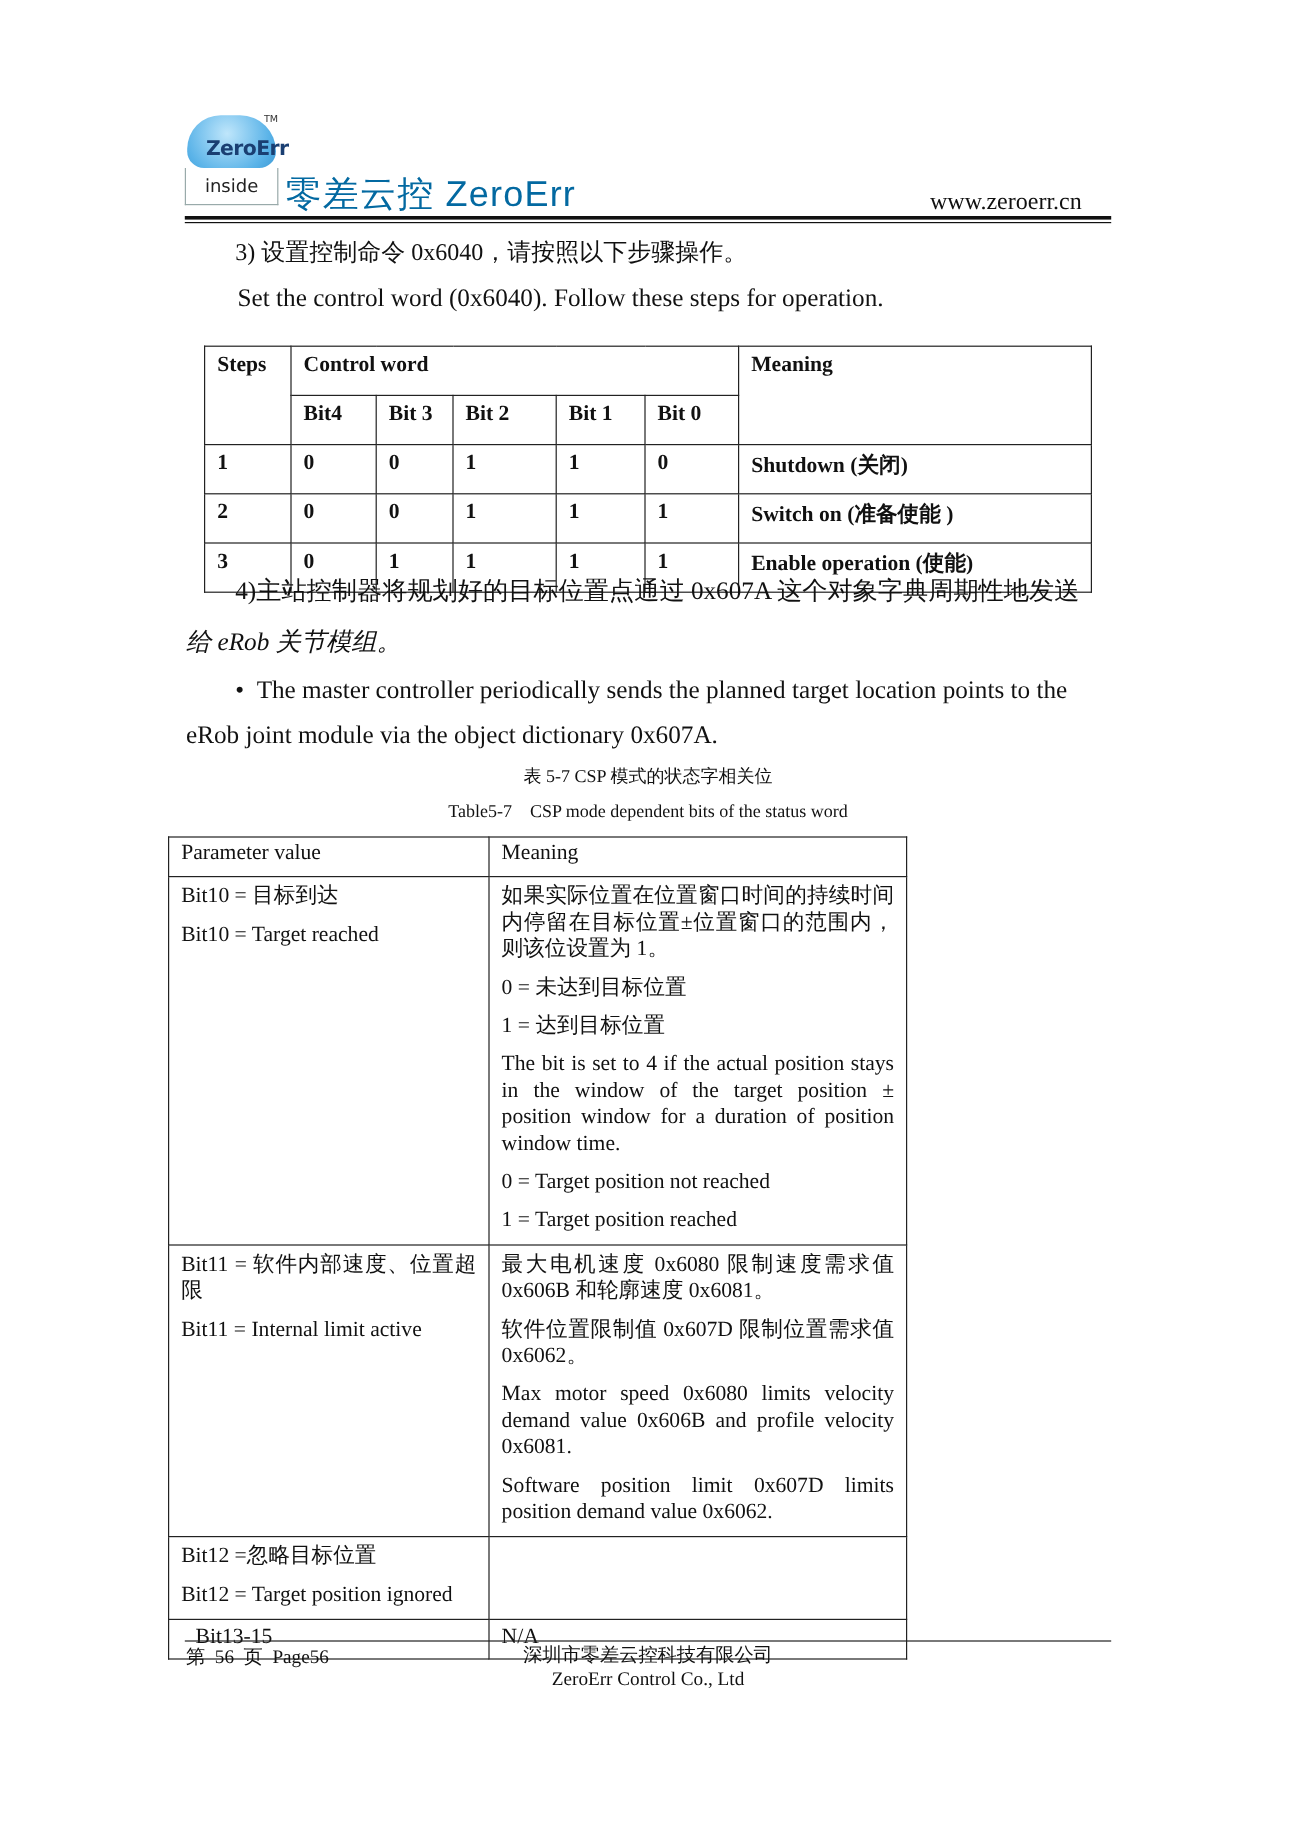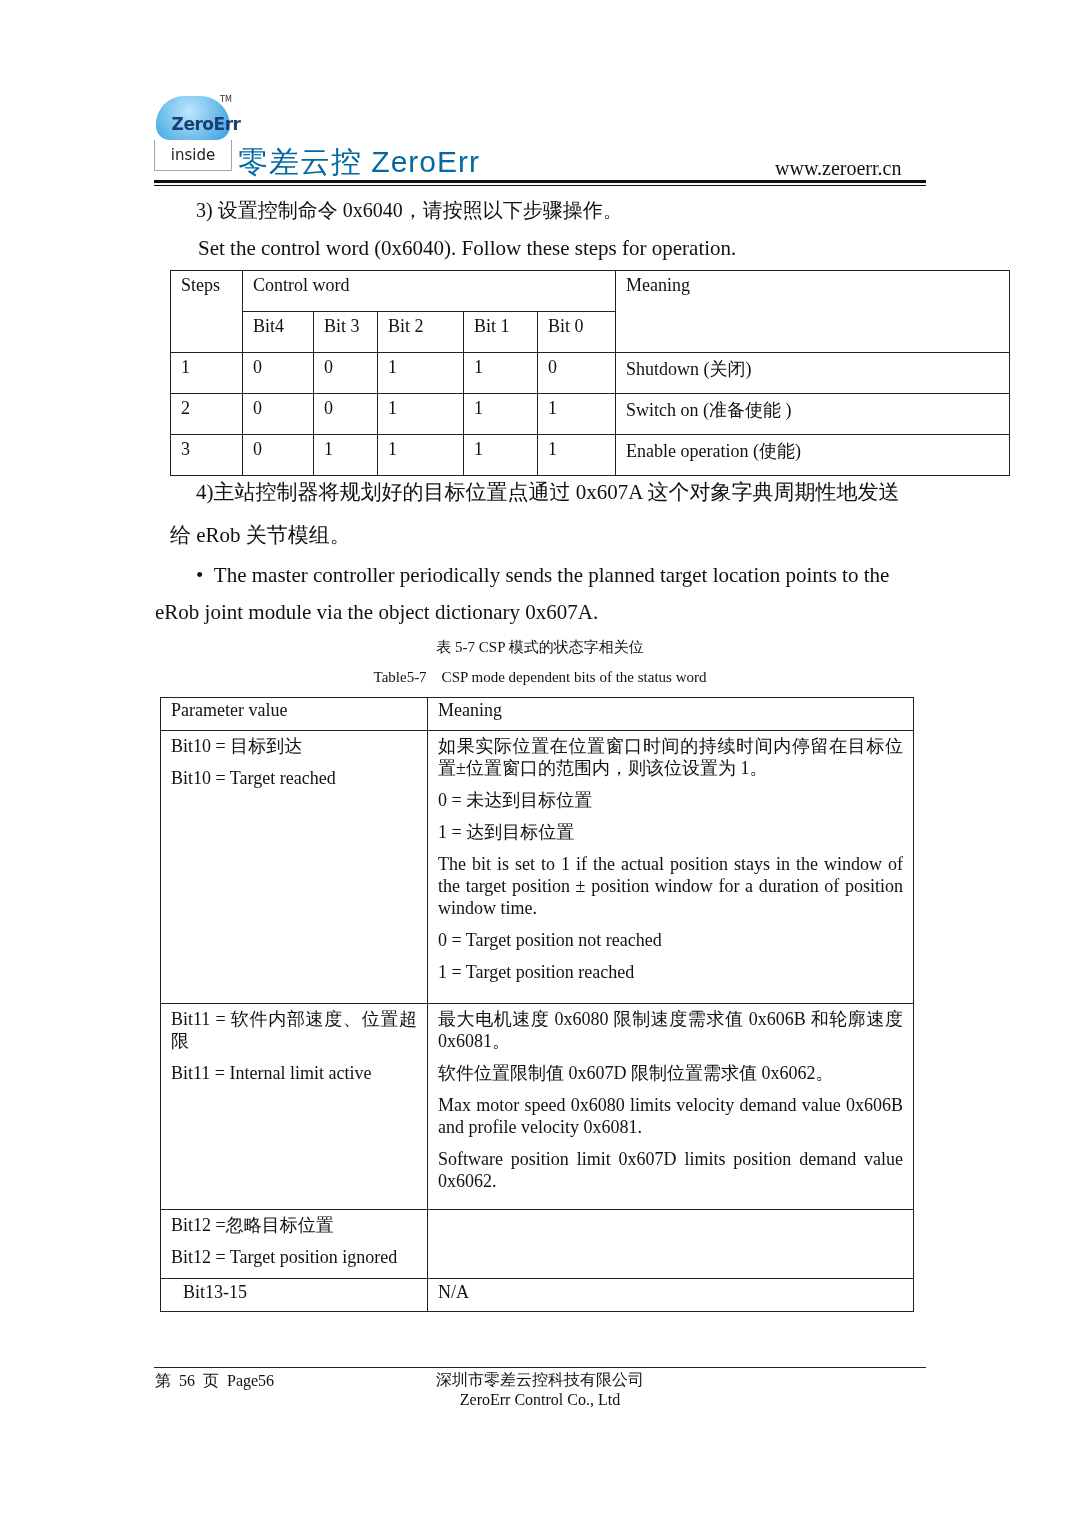--- a/index.html
+++ b/index.html
@@ -40,21 +40,21 @@
 </div>
 <div class="tm">TM</div>
 <div class="abs brand">零差云控 ZeroErr</div>
 <div class="abs site">www.zeroerr.cn</div>
 <div class="abs hr-thick"></div>
 <div class="abs hr-thin"></div>
 
 <div class="abs p" style="left:196px;top:197px;">3)  设置控制命令 0x6040，请按照以下步骤操作。</div>
 <div class="abs p big" style="left:198px;top:236px;">Set the control word (0x6040). Follow these steps for operation.</div>
 
-<table class="t1" style="left:170px;top:270px;width:840px;">
+<table class="t1" style="left:170px;top:288px;width:740px;font-weight:bold;">
   <colgroup>
       <col style="width:72px">
       <col style="width:71px">
       <col style="width:64px">
       <col style="width:86px">
       <col style="width:74px">
       <col style="width:78px">
       <col>
     </colgroup>
   <tbody>
@@ -94,49 +94,49 @@
     <td>1</td>
     <td>1</td>
     <td>1</td>
     <td>1</td>
     <td>Enable operation (使能)</td>
   </tr>
 </tbody>
   </table>
 
 <div class="abs p big" style="left:196px;top:478px;">4)主站控制器将规划好的目标位置点通过 0x607A 这个对象字典周期性地发送</div>
-<div class="abs p big" style="left:170px;top:521px;">给 eRob 关节模组。</div>
+<div class="abs p big" style="left:155px;top:521px;font-style:italic;">给 eRob 关节模组。</div>
 <div class="abs p big" style="left:196px;top:563px;">
   <span>•&nbsp;&nbsp;</span><span>The master controller periodically sends the planned target location points to the</span>
 </div>
 <div class="abs p big" style="left:155px;top:600px;">eRob joint module via the object dictionary 0x607A.</div>
 
 <div class="abs caption" style="top:638px;">表 5-7 CSP 模式的状态字相关位</div>
 <div class="abs caption" style="top:669px;white-space:pre;">Table5-7    CSP mode dependent bits of the status word</div>
 
-<table class="t2" style="left:160px;top:697px;width:754px;">
+<table class="t2" style="left:140px;top:697px;width:616px;">
   <colgroup>
       <col style="width:267px">
       <col>
     </colgroup>
   <tbody>
       <tr>
     <td style="height:30px;padding-top:2px;">Parameter value</td>
     <td style="padding-top:2px;">Meaning</td>
   </tr>
   <tr style="height:273px;">
     <td>
       <p class="cellp">Bit10 =  目标到达</p>
       <p class="cellp">Bit10 = Target reached</p>
     </td>
     <td class="just">
       <p class="cellp">如果实际位置在位置窗口时间的持续时间内停留在目标位置±位置窗口的范围内，则该位设置为 1。</p>
       <p class="cellp">0 =  未达到目标位置</p>
       <p class="cellp">1 =  达到目标位置</p>
-      <p class="cellp">The bit is set to 1 if the actual position stays in the window of the target position ± position window for a duration of position window time.</p>
+      <p class="cellp">The bit is set to 4 if the actual position stays in the window of the target position ± position window for a duration of position window time.</p>
       <p class="cellp">0 = Target position not reached</p>
       <p class="cellp">1 = Target position reached</p>
     </td>
   </tr>
   <tr style="height:206px;">
     <td class="just">
       <p class="cellp">Bit11 =  软件内部速度、位置超限</p>
       <p class="cellp">Bit11 = Internal limit active</p>
     </td>
     <td class="just">

